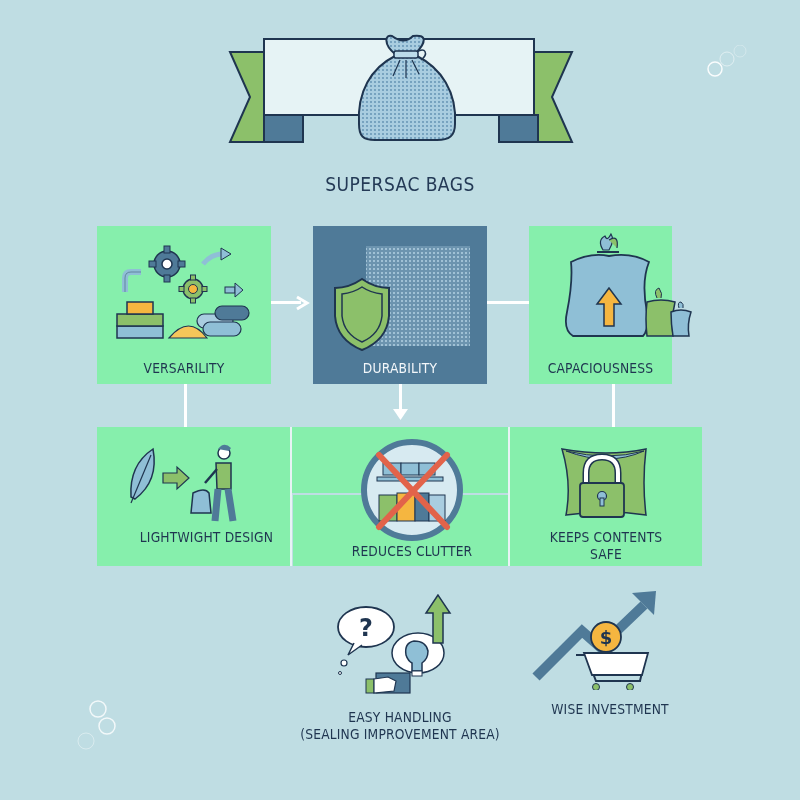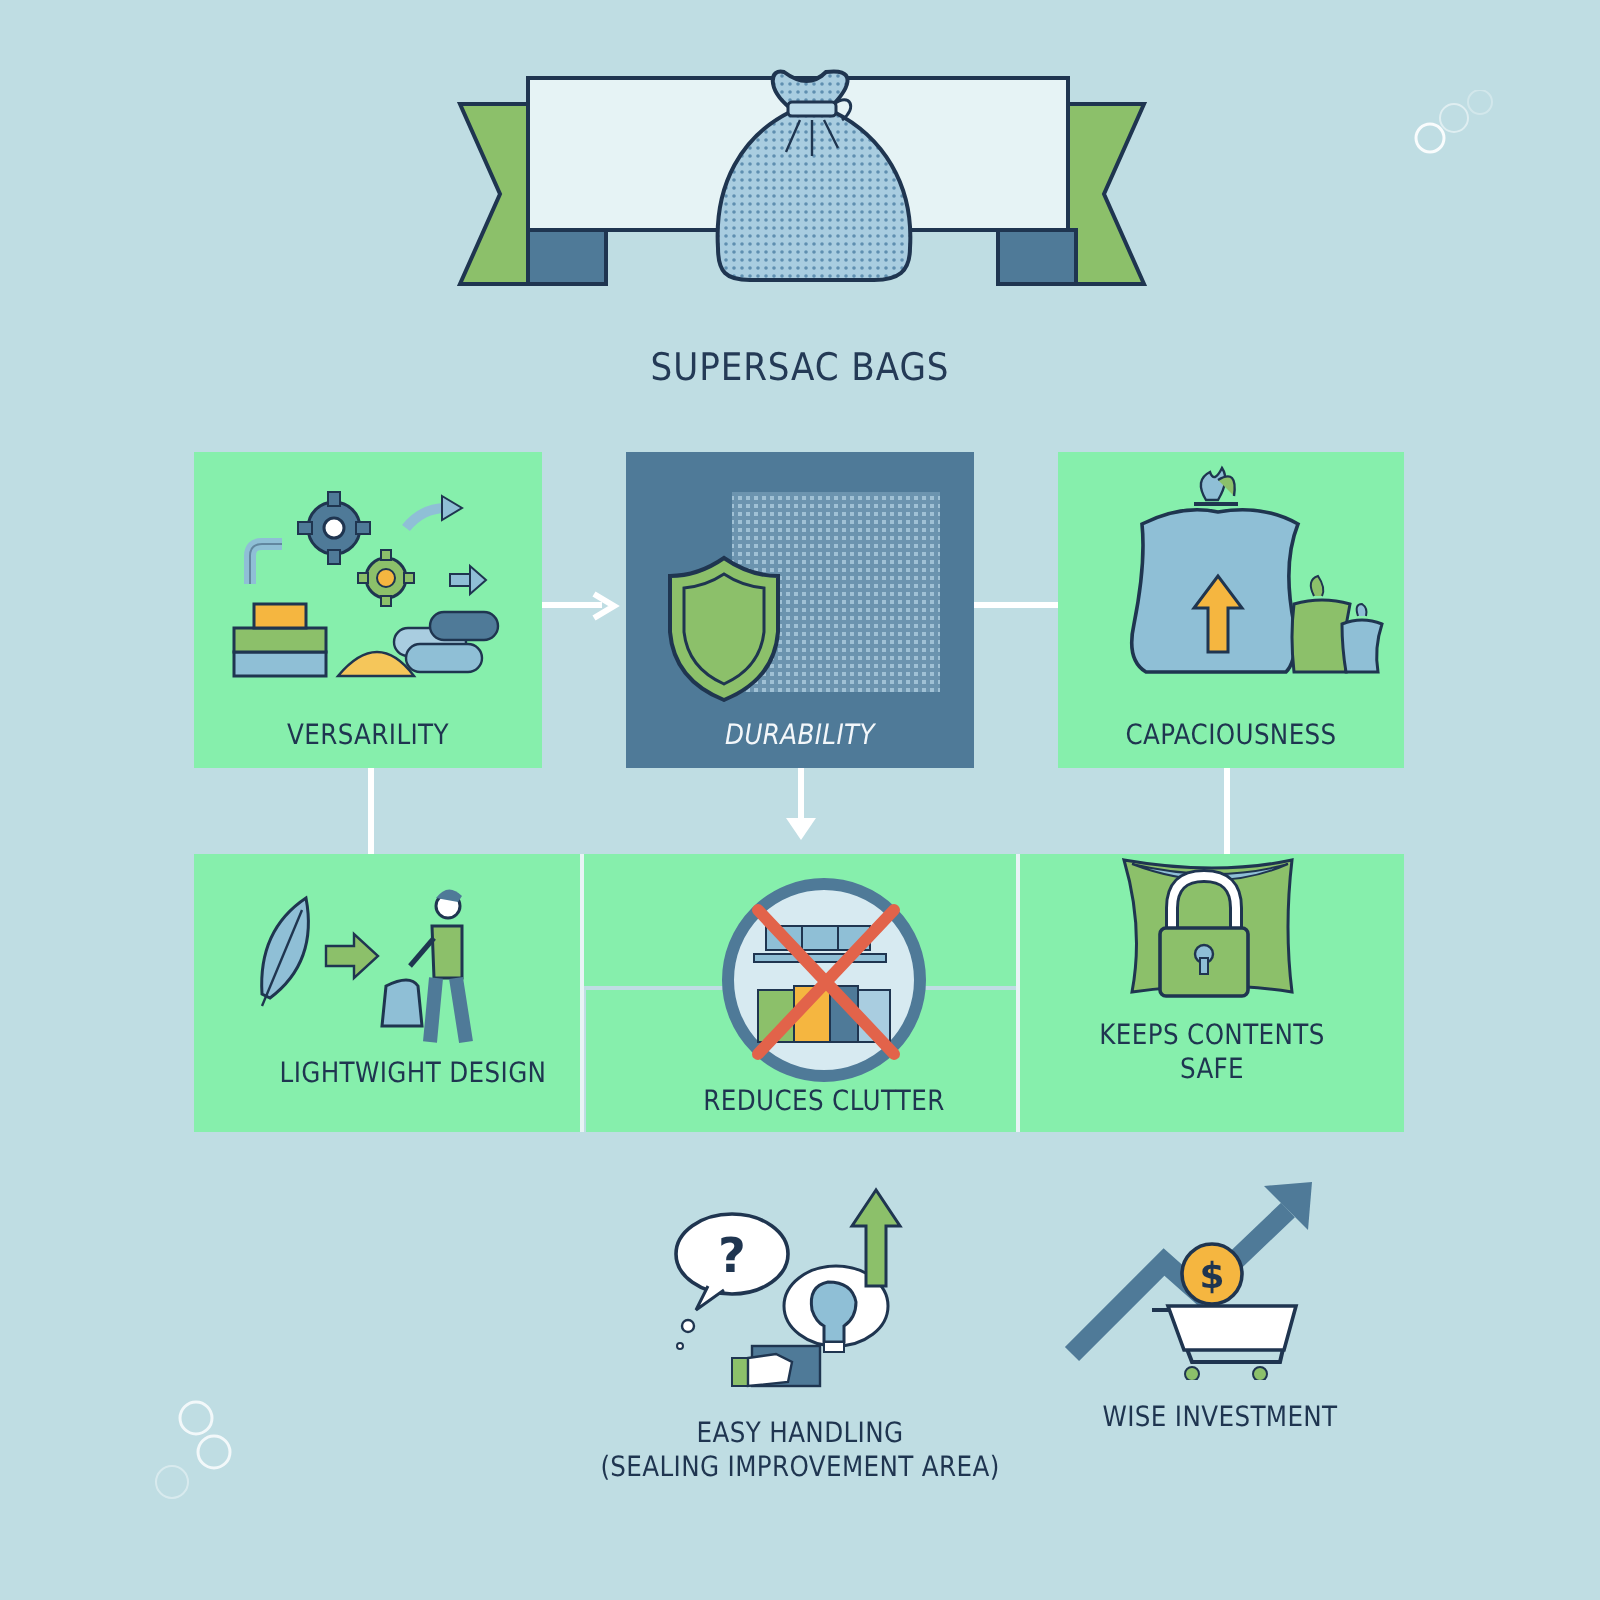--- a/index.html
+++ b/index.html
@@ -9,21 +9,21 @@
     font-family:"Liberation Sans", "DejaVu Sans", sans-serif;
   }
   .abs { position:absolute; }
   .label {
     position:absolute; left:0; right:0; text-align:center;
     color:#1f3550; font-size:14px; letter-spacing:0.2px;
     font-family:"DejaVu Sans", "Liberation Sans", sans-serif;
     transform:scaleX(0.88);
   }
   .box { position:absolute; background:#86efac; }
-  .box.dark { background:#4f7a98;font-style:italic; }
+  .box.dark { background:#4f7a98; }
   .box.dark .label { color:#f3f7fa; }
   .vline { position:absolute; width:3px; background:#ffffff; }
   .hline { position:absolute; height:3px; background:#ffffff; }
   .title {
     position:absolute; left:0; width:800px; top:173px; text-align:center;
     font-size:19px; color:#243a56; font-family:"DejaVu Sans", sans-serif;
     transform:scaleX(0.9); letter-spacing:0.5px;
   }
   .inner-outline {
     position:absolute; border:2px solid #bfdde3; border-bottom:none;
@@ -134,21 +134,21 @@
         <rect x="0" y="0" width="2" height="2" fill="#a9c9dc"></rect>
       </pattern>
     </defs>
     <rect x="37" y="10" width="104" height="100" fill="url(#mesh)" opacity="0.9"></rect>
     <path d="M33,43 Q20,52 6,52 L6,80 Q8,104 33,114 Q58,104 60,80 L60,52 Q46,52 33,43 Z" fill="#8cc06a" stroke="#1f3550" stroke-width="2"></path>
     <path d="M33,51 Q24,57 13,58 L13,80 Q15,98 33,106 Q51,98 53,80 L53,58 Q42,57 33,51 Z" fill="none" stroke="#1f3550" stroke-width="1.5"></path>
   </svg>
   <div class="label" style="top:134px">DURABILITY</div>
 </div>
 
-<div class="box" style="left:529px;top:226px;width:173px;height:158px">
+<div class="box" style="left:529px;top:226px;width:143px;height:158px">
   <svg class="abs" style="left:24px;top:6px" width="150" height="112">
     <path d="M52,4 Q44,8 50,18 L56,18 Q62,8 58,2 Q54,10 52,4 Z" fill="#8fbfd6" stroke="#1f3550" stroke-width="1.2"></path>
     <path d="M56,8 Q66,2 64,16" fill="#8cc06a" stroke="#1f3550" stroke-width="1.2"></path>
     <path d="M18,30 Q38,20 56,24 Q78,20 96,30 Q88,50 94,80 Q96,98 90,104 L20,104 Q10,98 14,80 Q20,50 18,30 Z" fill="#8fbfd6" stroke="#1f3550" stroke-width="1.8"></path>
     <path d="M44,20 L66,20" stroke="#1f3550" stroke-width="2"></path>
     <polygon points="56,56 44,72 51,72 51,94 61,94 61,72 68,72" fill="#f5b640" stroke="#1f3550" stroke-width="1.5"></polygon>
     <path d="M94,70 Q108,66 122,70 Q118,88 120,104 L94,104 Q92,86 94,70 Z" fill="#8cc06a" stroke="#1f3550" stroke-width="1.5"></path>
     <path d="M104,66 Q100,58 106,56 Q110,62 108,66" fill="#8cc06a" stroke="#1f3550" stroke-width="1"></path>
     <path d="M118,80 Q128,76 138,80 Q134,92 136,104 L120,104 Q118,92 118,80 Z" fill="#8fbfd6" stroke="#1f3550" stroke-width="1.5"></path>
     <path d="M126,76 Q124,70 128,70 Q131,72 130,76" fill="#8fbfd6" stroke="#1f3550" stroke-width="1"></path>
@@ -185,21 +185,21 @@
     <rect x="20" y="40" width="66" height="4" fill="#8fbfd6" stroke="#1f3550" stroke-width="1"></rect>
     <rect x="22" y="58" width="18" height="26" fill="#8cc06a" stroke="#1f3550" stroke-width="1"></rect>
     <rect x="40" y="56" width="18" height="28" fill="#f5b640" stroke="#1f3550" stroke-width="1"></rect>
     <rect x="58" y="56" width="14" height="28" fill="#4f7a98" stroke="#1f3550" stroke-width="1"></rect>
     <rect x="72" y="58" width="16" height="26" fill="#a9cde0" stroke="#1f3550" stroke-width="1"></rect>
     <path d="M22,18 L90,90 M90,18 L22,90" stroke="#e2634a" stroke-width="6" stroke-linecap="round"></path>
   </svg>
   <div class="label" style="top:116px">REDUCES CLUTTER</div>
 </div>
 
-<div class="abs" style="left:510px;top:408px;width:192px;height:139px">
+<div class="abs" style="left:510px;top:427px;width:192px;height:139px">
   <svg class="abs" style="left:48px;top:18px" width="100" height="80">
     <path d="M4,4 Q50,12 88,4 Q84,38 88,70 Q50,64 8,70 Q14,38 4,4 Z" fill="#8cc06a" stroke="#1f3550" stroke-width="1.5"></path>
     <path d="M8,6 Q50,16 86,6 Q50,22 8,6 Z" fill="#8fbfd6" stroke="#1f3550" stroke-width="1"></path>
     <path d="M28,40 L28,28 Q28,12 44,12 Q60,12 60,28 L60,40" fill="none" stroke="#1f3550" stroke-width="7"></path>
     <path d="M28,40 L28,28 Q28,12 44,12 Q60,12 60,28 L60,40" fill="none" stroke="#ffffff" stroke-width="4"></path>
     <rect x="22" y="38" width="44" height="34" rx="3" fill="#8cc06a" stroke="#1f3550" stroke-width="1.8"></rect>
     <circle cx="44" cy="51" r="4.5" fill="#8fbfd6" stroke="#1f3550" stroke-width="1.2"></circle>
     <rect x="42" y="53" width="4" height="8" fill="#8fbfd6" stroke="#1f3550" stroke-width="1"></rect>
   </svg>
   <div class="label" style="top:102px">KEEPS CONTENTS</div>

